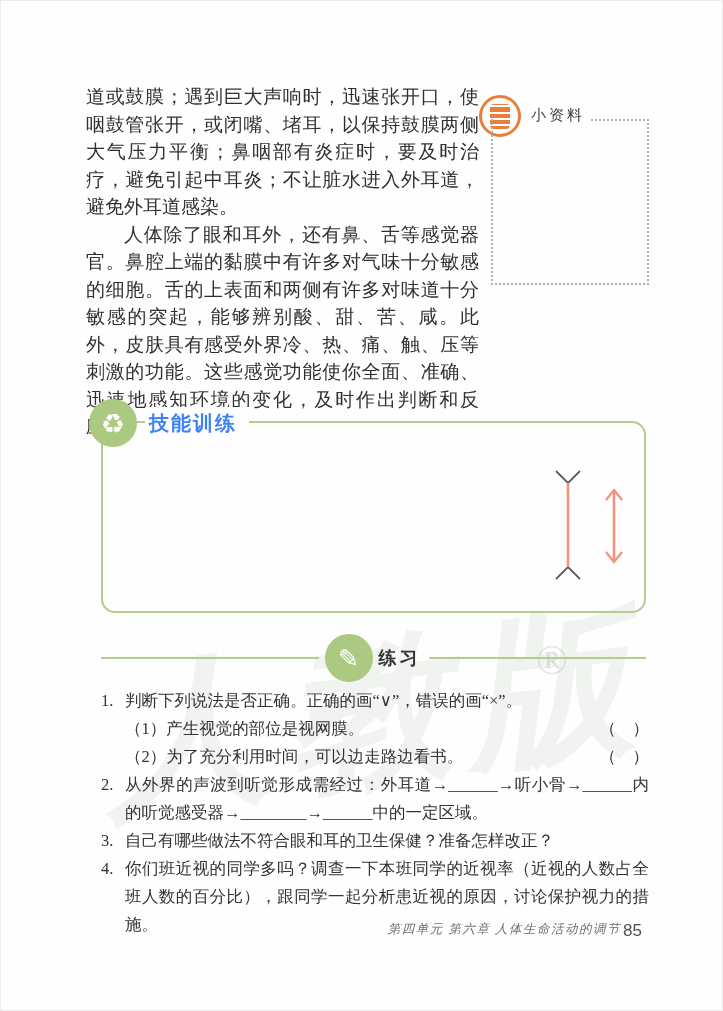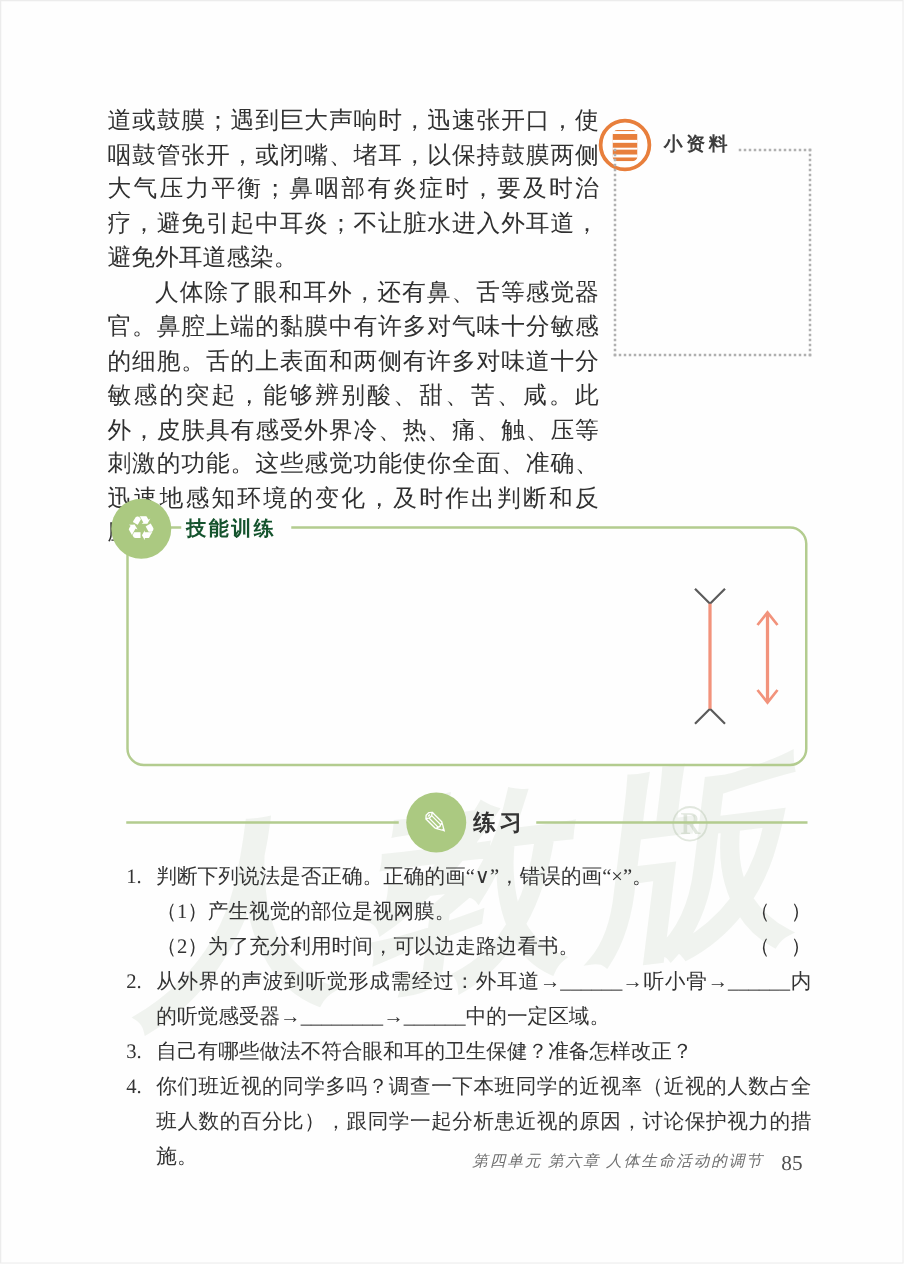--- a/index.html
+++ b/index.html
@@ -25,38 +25,38 @@
   .main-col p.indent { text-indent:2em; }
 
   
   .aside { position:absolute; left:478px; top:94px; width:170px; height:196px; z-index:1; }
   .aside-icon { position:absolute; left:0; top:0; width:42px; height:42px; border-radius:50%;
     border:3px solid #e87f3c; background:#fff; display:flex; align-items:center; justify-content:center; }
   .aside-icon-inner { width:20px; height:25px; border-radius:4px; background-color:#e87f3c;
     background-image:repeating-linear-gradient(to bottom, transparent 0 4px, #ffffff 4px 6px);
     background-position:0 4px; }
   .aside-title { position:absolute; left:52px; top:11px; font-family:"Liberation Sans","DejaVu Sans",sans-serif;
-    font-size:15px; font-weight:bold; color:#3d3d3d; letter-spacing:3px; }
+    font-size:15px; font-weight:normal; color:#3d3d3d; letter-spacing:3px; }
   .aside-topline { position:absolute; left:112px; right:0; top:24px; border-top:2px dotted #b0b0b0; }
   .aside-box { position:absolute; left:12px; right:0; top:24px; bottom:6px;
     border-left:2px dotted #b0b0b0; border-right:2px dotted #b0b0b0; border-bottom:2px dotted #b0b0b0; }
   .aside-body { position:absolute; left:24px; right:10px; top:40px;
     font-size:13.5px; line-height:22.5px; letter-spacing:3px; color:#4a4a4a;
     text-indent:2em; text-align:justify; }
 
   
   .skill { position:absolute; left:100px; top:420px; width:545px; height:192px; z-index:1;
     border:2px solid #b3cc8f; border-radius:14px; }
   .skill-label-row { position:absolute; left:-14px; top:-24px; display:flex; align-items:center; }
   .skill-icon { width:48px; height:48px; border-radius:50%; background:#abc981; color:#ffffff;
     font-size:27px; display:flex; align-items:center; justify-content:center;
     font-family:"DejaVu Sans",sans-serif; }
   .skill-label { margin-left:8px; background:#fefefe; padding:3px 12px 3px 4px;
-    font-family:"Liberation Sans","DejaVu Sans",sans-serif; font-size:16px; font-weight:bold;
-    color:#14532d; letter-spacing:2px; }
+    font-family:"Liberation Sans","DejaVu Sans",sans-serif; font-size:20px; font-weight:bold;
+    color:#3b82f6; letter-spacing:2px; }
   .skill-title { position:absolute; left:0; right:0; top:18px; text-align:center;
     font-family:"Liberation Sans","DejaVu Sans",sans-serif;
     font-size:19px; font-weight:bold; color:#2e2e2e; letter-spacing:2px; }
   .skill-body { position:absolute; left:14px; top:66px; width:440px;
     font-size:16.5px; line-height:29px; color:#3c3c3c; text-align:justify; }
   .skill-body p { text-indent:2em; }
   .skill-figure { position:absolute; right:8px; top:44px; }
 
   
   .practice-header { position:absolute; left:100px; top:632px; width:545px; height:50px;
@@ -75,22 +75,22 @@
   .pblock { flex:1; }
   .ptext { text-align:justify; }
   .psub { display:flex;gap:28px; }
   .psub .sub-text { flex:1; }
   .psub .bracket { margin-left:auto; padding-left:8px; white-space:nowrap; }
 
   
   .footer { position:absolute; right:80px; top:920px; z-index:1; display:flex;
     align-items:flex-start; }
   .footer-section { font-size:12.5px; color:#6e6e6e; letter-spacing:1.5px; font-style:italic; }
-  .footer-page { font-size:17px; color:#4f4f4f; margin-left:14px; font-style:normal;
-    font-family:Liberation Serif, serif; }
+  .footer-page { font-size:17px; color:#4f4f4f; margin-left:2px; font-style:normal;
+    font-family:Liberation Sans, sans-serif; }
 </style>
 </head>
 <body>
 
 <div class="page">
 
   <div class="watermark">
     <span class="wm-text">人教版</span>
     <span class="wm-r">®</span>
   </div>

